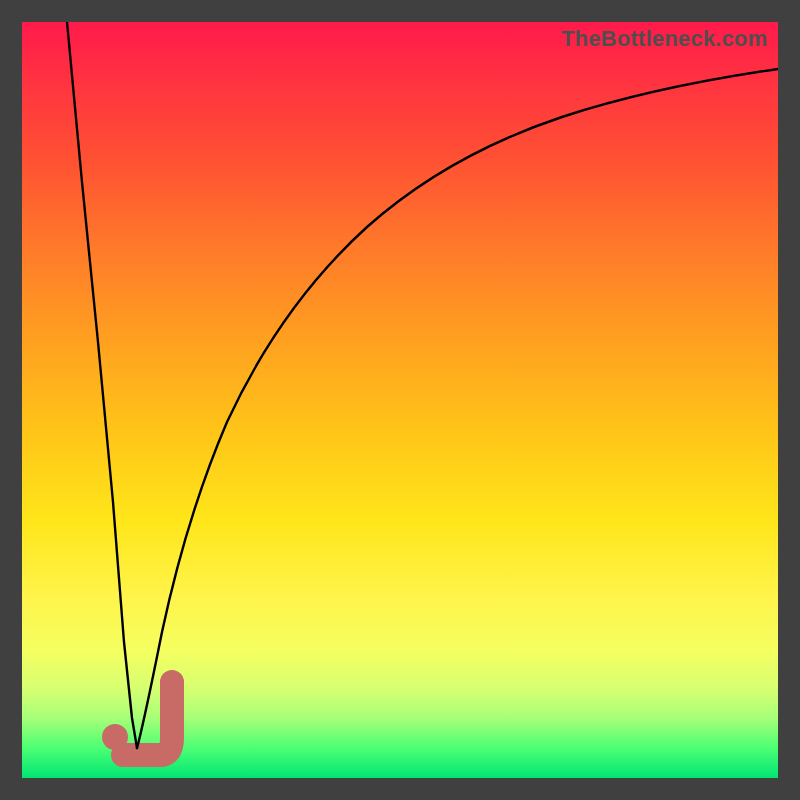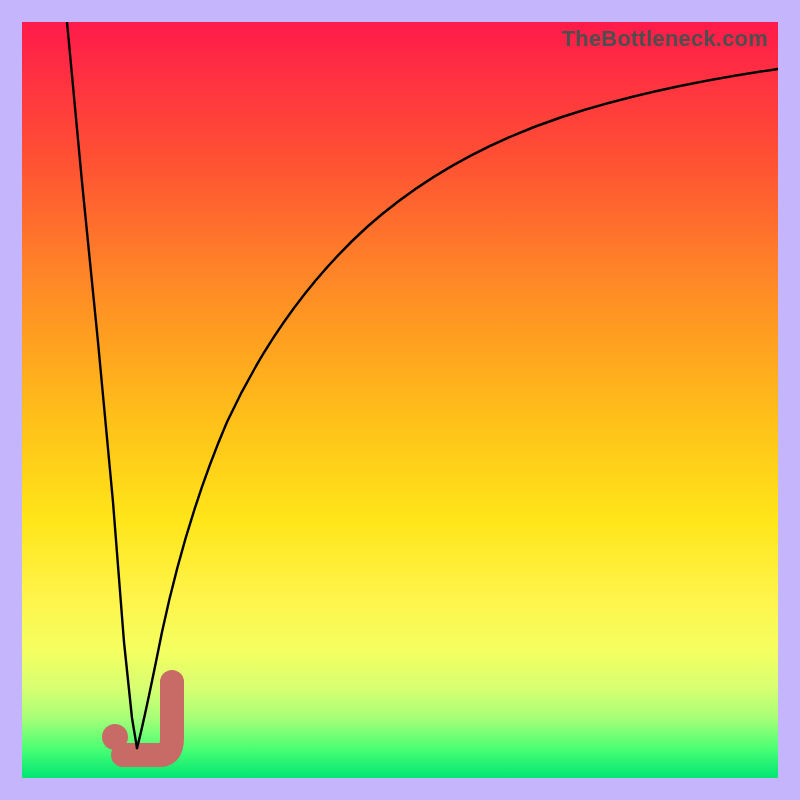--- a/index.html
+++ b/index.html
@@ -1,21 +1,21 @@
 <!DOCTYPE html>
 <html><head>
 <meta charset="utf-8">
 <style>
   * { margin: 0; padding: 0; box-sizing: border-box; }
   html, body { width: 800px; height: 800px; overflow: hidden; background: #000; }
   .frame {
     position: relative;
     width: 800px;
     height: 800px;
-    background: #c4b5fd;
+    background: #404040;
   }
   .plot {
     position: absolute;
     left: 22px;
     top: 22px;
     width: 756px;
     height: 756px;
     background: linear-gradient(to bottom,
       #ff1a4b 0%,
       #ff3340 8%,

